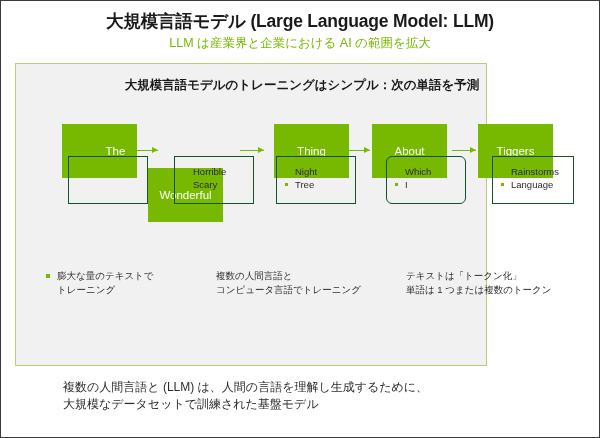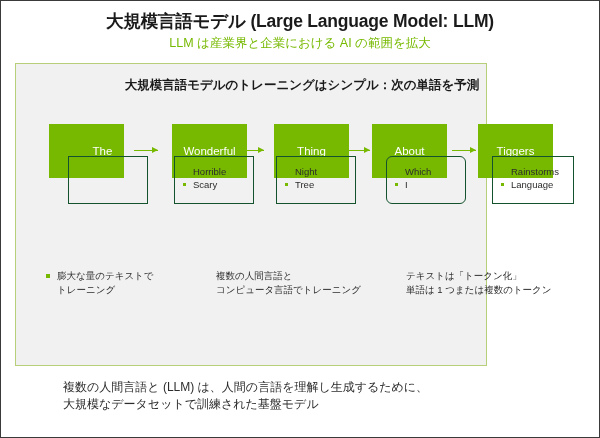--- a/index.html
+++ b/index.html
@@ -183,25 +183,25 @@
   <div class="title">大規模言語モデル (Large Language Model: LLM)</div>
   <div class="subtitle">LLM は産業界と企業における AI の範囲を拡大</div>
 
   <div class="panel">
     <div class="panel-heading">大規模言語モデルのトレーニングはシンプル：次の単語を予測</div>
     <div class="flow">
         <div class="arrow" style="left: 118px;"></div>
         <div class="arrow" style="left: 224px;"></div>
         <div class="arrow" style="left: 330px;"></div>
         <div class="arrow" style="left: 436px;"></div>
-        <div class="node" style="left: 33px; padding-left: 32px;">The</div>
+        <div class="node" style="left: 46px; padding-left: 32px;">The</div>
         <div class="listbox" style="left: 52px; width: 80px;">
           <ul></ul>
         </div>
-        <div class="node" style="left: 156px;">Wonderful</div>
+        <div class="node" style="left: 132px; margin-top: 44px;">Wonderful</div>
         <div class="listbox" style="left: 158px; width: 80px;">
           <ul>
             <li>Horrible</li>
             <li>Scary</li>
           </ul>
         </div>
         <div class="node" style="left: 258px;">Thing</div>
         <div class="listbox" style="left: 260px; width: 80px;">
           <ul>
             <li>Night</li>

